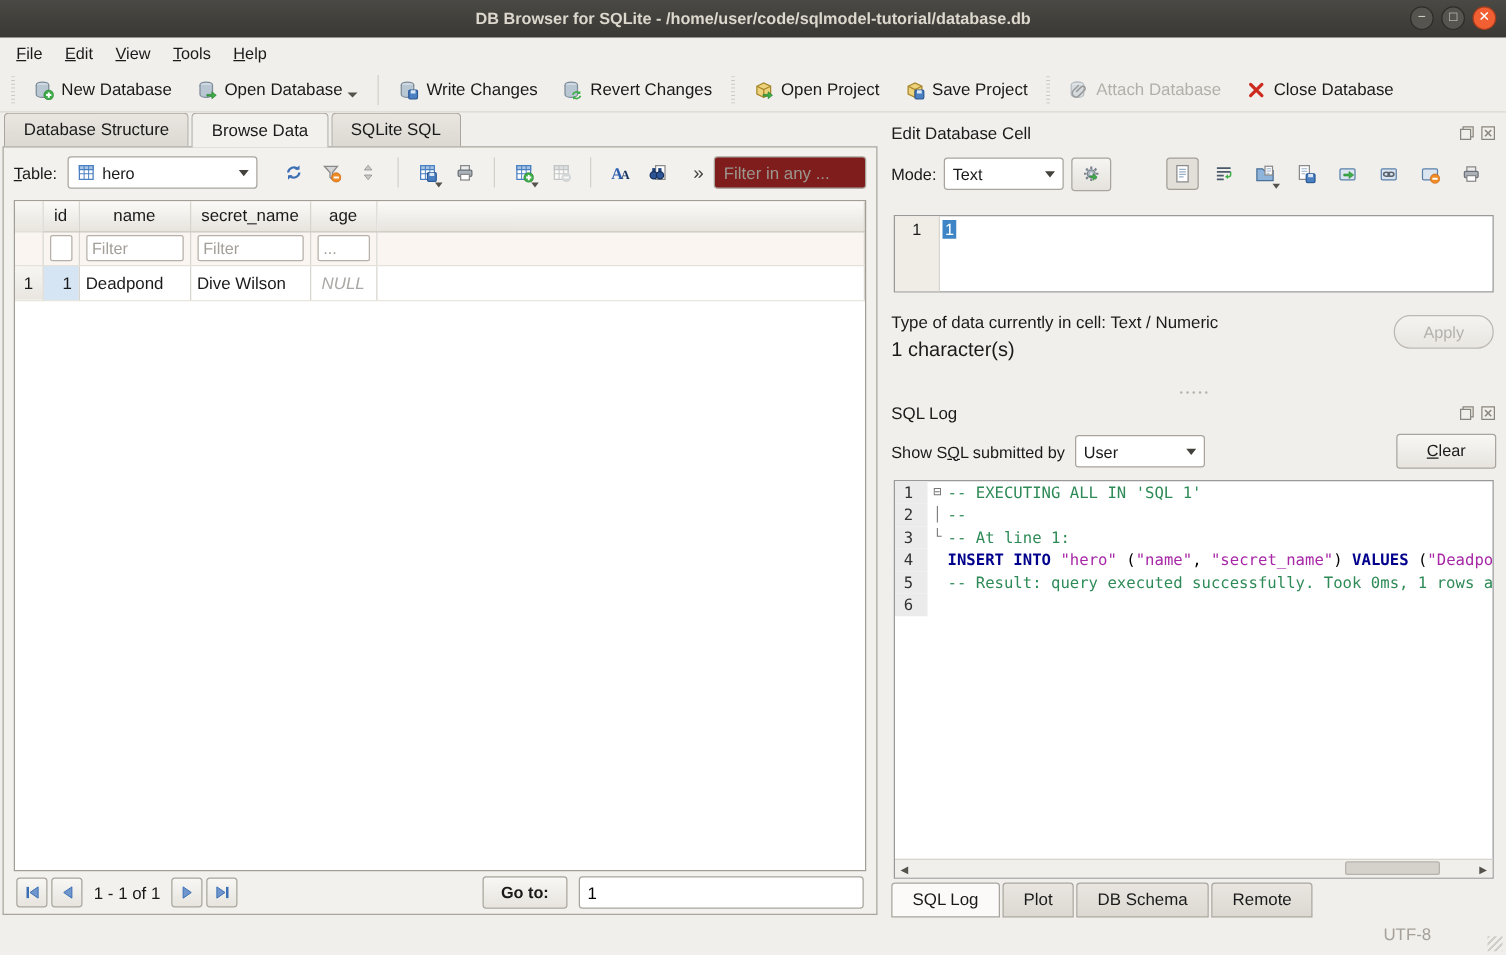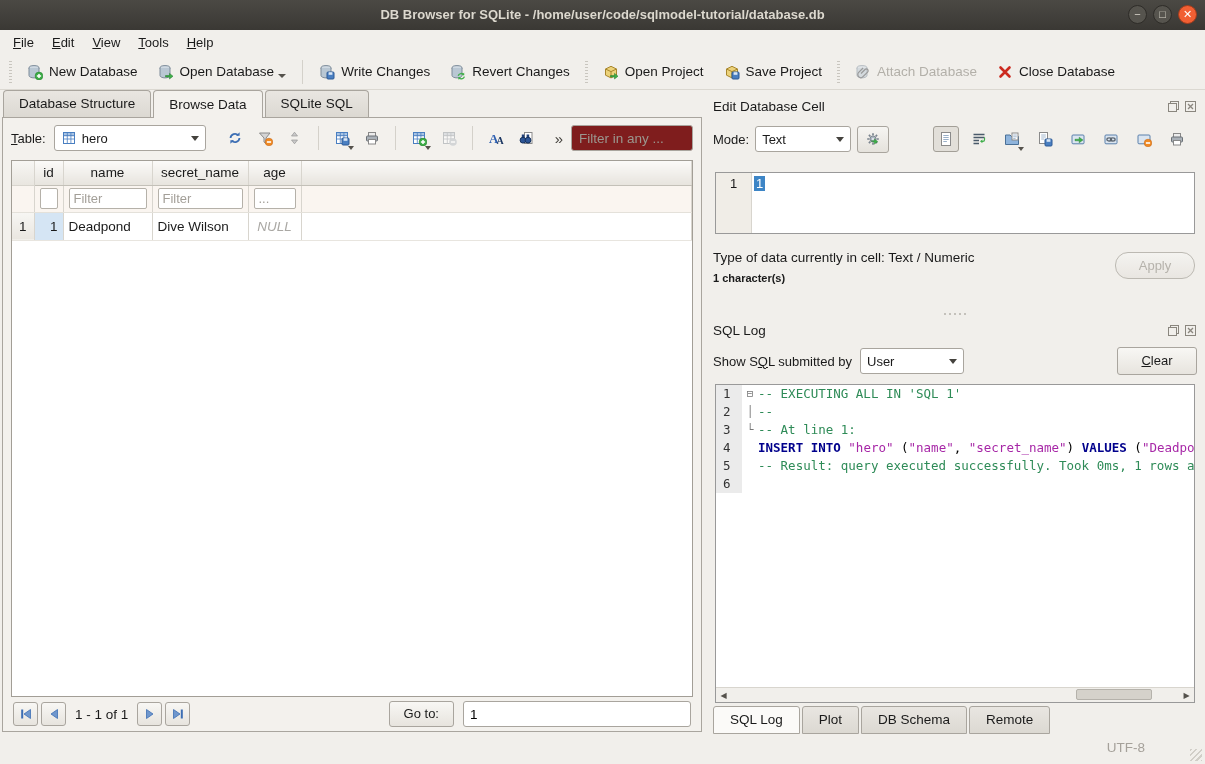--- a/index.html
+++ b/index.html
@@ -56,21 +56,21 @@
   .grid tr.filter-row input { width:100%; height:21px; border:1px solid #b5b1a9; border-radius:2px; padding:0 4px; font-size:13px; font-family:inherit; color:#333; background:#fff; }
   .grid tr.filter-row input::placeholder { color:#a39f98; }
   .grid tr.data-row td { height:28px; border-bottom:1px solid #e8e5df; }
   .cell-num { text-align:right; }
   .cell-selected { background:#d5e5f4; }
   .cell-null { color:#aaa8a4; font-style:italic; text-align:center; }
 
   .record-nav { height:34px; display:flex; align-items:center; padding:4px 10px; gap:3px; }
   .nav-btn { width:25px; height:24px; border:1px solid #a9a59e; border-radius:3px; background:linear-gradient(#f8f7f4,#e7e4de); display:flex; align-items:center; justify-content:center; }
   .nav-range { padding:0 6px; font-size:13.5px; }
-  .goto-btn { margin-left:auto; height:26px; border:1px solid #a9a59e; border-radius:3px; background:linear-gradient(#f8f7f4,#e7e4de); padding:0 14px; line-height:24px; }
+  .goto-btn { margin-left:auto; height:26px; border:1px solid #a9a59e; border-radius:3px; background:linear-gradient(#f8f7f4,#e7e4de); padding:0 14px; line-height:24px;font-weight:bold; }
   .goto-input { width:228px; height:26px; border:1px solid #a9a59e; border-radius:3px; padding:0 6px; font-size:13.5px; font-family:inherit; margin-left:6px; }
 
   
   .right-panel { position:absolute; left:707px; right:0; top:0; height:100%; display:flex; flex-direction:column; padding:4px 8px 0 6px; }
   .dock-header { display:flex; align-items:center; height:20px; margin-top:2px; }
   .dock-title { font-size:13.5px; }
   .dock-btns { margin-left:auto; display:flex; gap:4px; }
   .dock-btn { width:13px; height:13px; display:block; }
 
   .mode-row { display:flex; align-items:center; gap:6px; height:34px; margin-top:6px; }
@@ -78,21 +78,21 @@
   .cell-icons { display:flex; align-items:center; gap:7px; margin-left:38px; }
   .cell-icons .icon-btn.pressed { border:1px solid #a39f97; background:#e2dfd9; }
 
   .cell-editor { height:62px; border:1px solid #999; background:#fff; margin:16px 2px 0 2px; display:flex; }
   .cell-editor .gutter { width:36px; background:#f0ede7; border-right:1px solid #d8d5ce; text-align:center; padding-top:3px; font-size:13px; }
   .cell-editor .content { flex:1; padding:3px 2px; font-size:13px; }
   .sel { background:#3d85c6; color:#fff; padding:0 2px; }
 
   .cell-info { position:relative; margin-top:16px; height:56px; }
   .cell-info .line1 { font-size:13.5px; }
-  .cell-info .line2 { font-size:11px; margin-top:7px;font-weight:bold; }
+  .cell-info .line2 { font-size:16px; margin-top:7px; }
   .apply-btn { position:absolute; right:2px; top:2px; width:80px; height:27px; border:1px solid #bcb9b2; border-radius:13px; background:linear-gradient(#f4f3f0,#e9e6e1); color:#b5b2ab; text-align:center; line-height:25px; }
 
   .splitter { height:8px; display:flex; align-items:center; justify-content:center; gap:3px; margin-top:4px; }
   .splitter i { width:2px; height:2px; background:#b5b2ab; border-radius:50%; }
 
   .log-filter-row { display:flex; align-items:center; gap:8px; height:34px; margin-top:4px; }
   .clear-btn { margin-left:auto; width:80px; height:28px; border:1px solid #a9a59e; border-radius:3px; background:linear-gradient(#f8f7f4,#e7e4de); text-align:center; line-height:26px; }
   .clear-btn u { text-decoration:underline; }
 
   .log-area { flex:1; border:1px solid #999; background:#fff; margin:6px 2px 0 2px; display:flex; flex-direction:column; overflow:hidden; }

